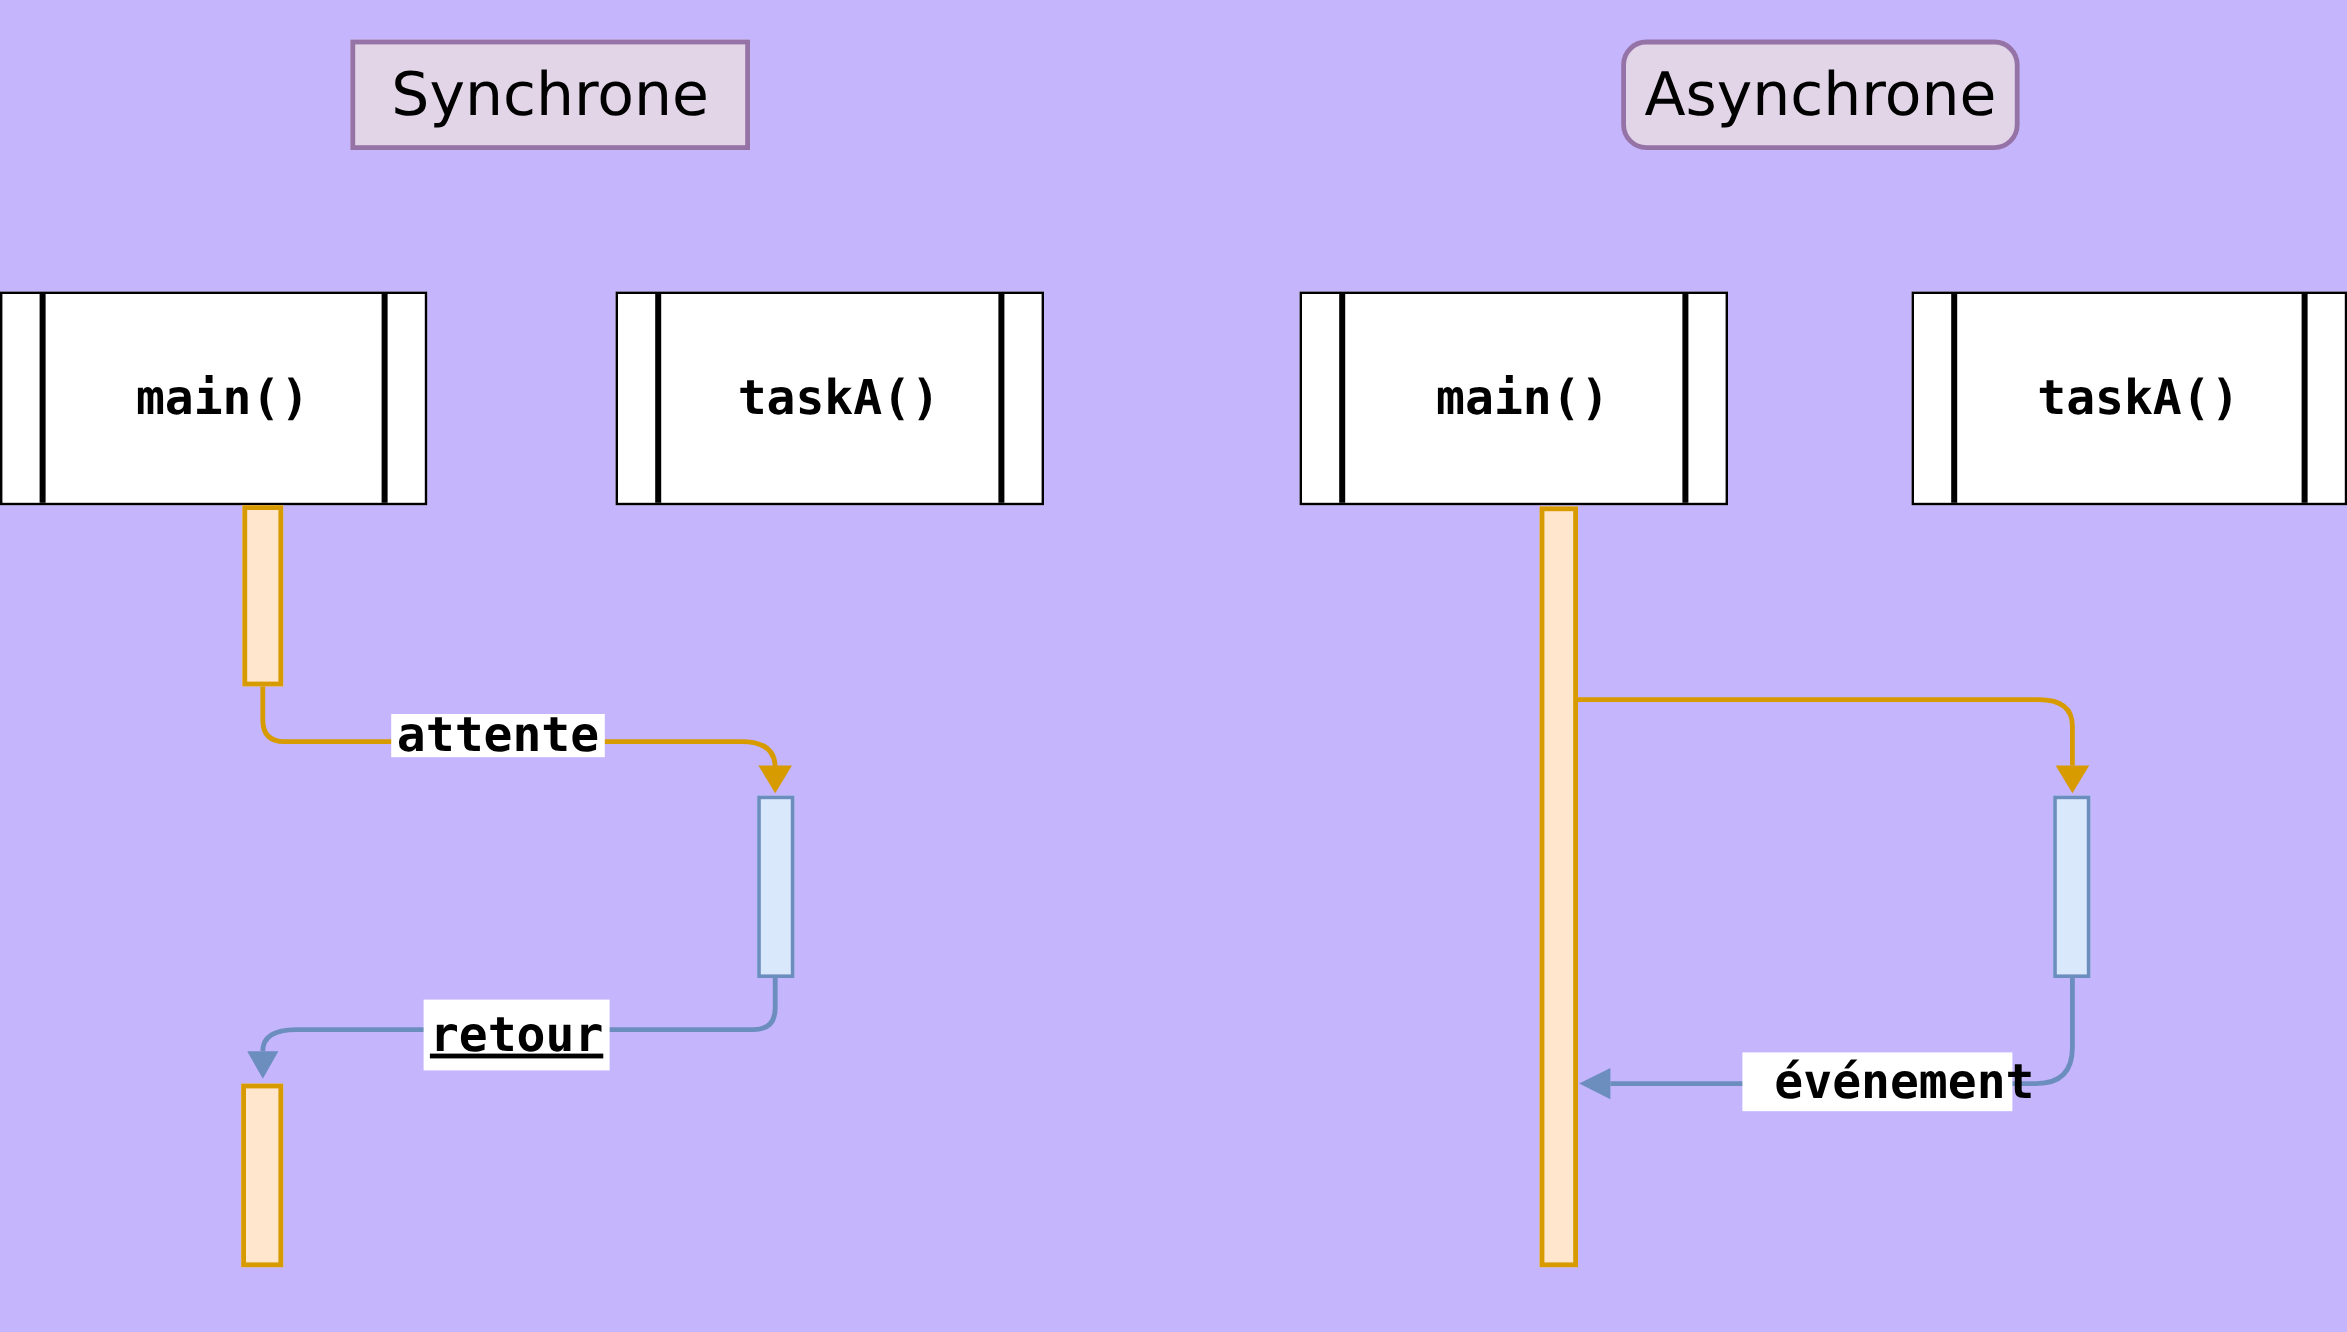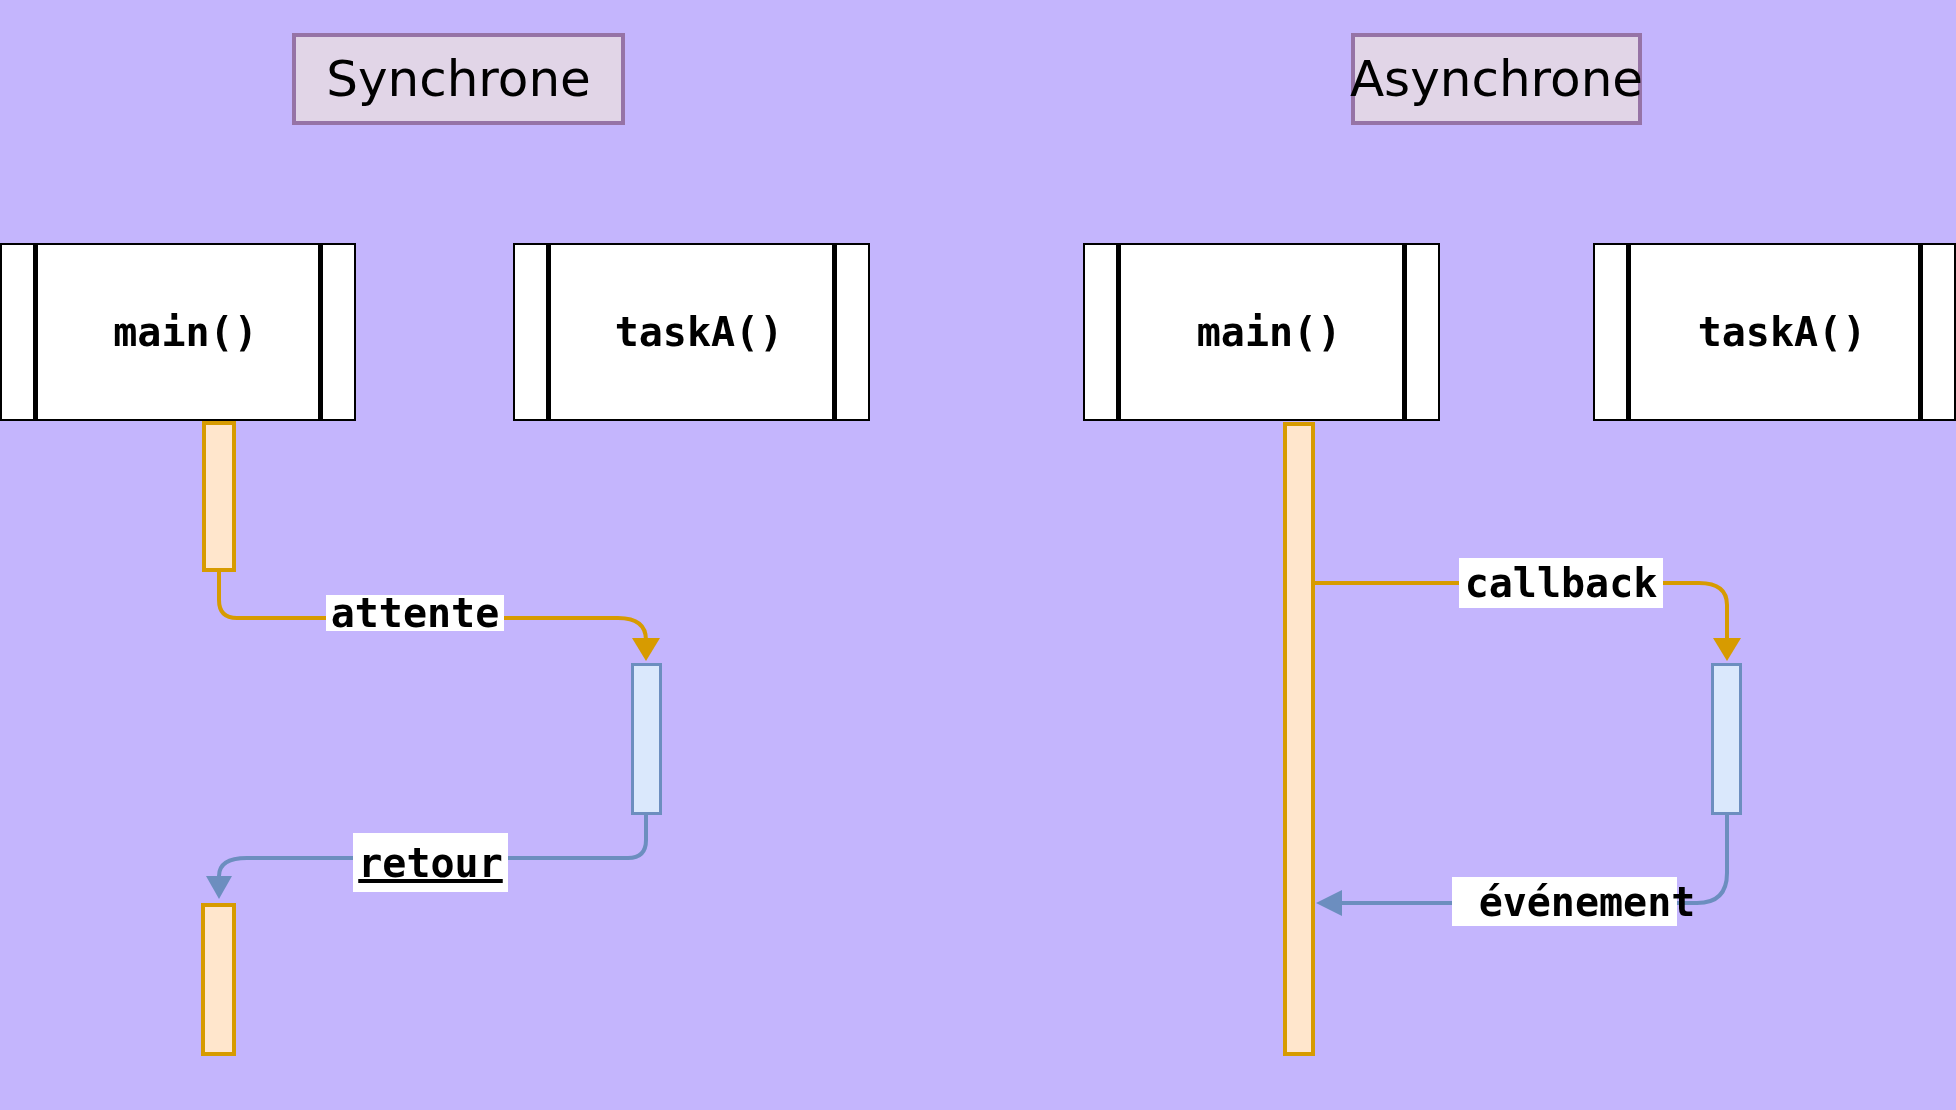--- a/index.html
+++ b/index.html
@@ -10,21 +10,21 @@
   }
 
   
   .panel-title {
     position:absolute; box-sizing:border-box;
     background:#E1D5E7; border:4px solid #9673A6;
     color:#000; font:400 50px/1 "DejaVu Sans", sans-serif;
     display:flex; align-items:center; justify-content:center;
   }
   #title-sync  { left:292px;  top:33px; width:333px; height:92px; }
-  #title-async { left:1351px; top:33px; width:291px; height:92px; }
+  #title-async { left:1351px; top:33px; width:332px; height:92px;border-radius:21px; }
 
   
   .participant {
     position:absolute; top:243px; height:178px; box-sizing:border-box;
     background:#FFFFFF; border:2px solid #000;
     display:flex; align-items:center; justify-content:center;
     color:#000; font:700 40px/1 "DejaVu Sans Mono", monospace;padding-left:15px;
   }
   .participant::before, .participant::after {
     content:""; position:absolute; top:0; bottom:0; width:5px; background:#000;
@@ -103,16 +103,15 @@
 
     <path class="edge-orange" d="M1315,583 L1699,583 Q1727,583 1727,605 L1727,638"></path>
     <polygon class="head-orange" points="1713,638 1741,638 1727,661"></polygon>
 
     <path class="edge-blue" d="M1727,815 L1727,873 Q1727,903 1697,903 L1342,903"></path>
     <polygon class="head-blue" points="1342,890 1342,916 1316,903"></polygon>
   </svg>
 
   <div class="msg-label" id="msg-attente">attente</div>
   <div class="msg-label" id="msg-retour">retour</div>
-  <div class="msg-label" id="msg-callback">callback</div>
   <div class="msg-label" id="msg-evenement">événement</div>
 
 </div>
 
 </body></html>

